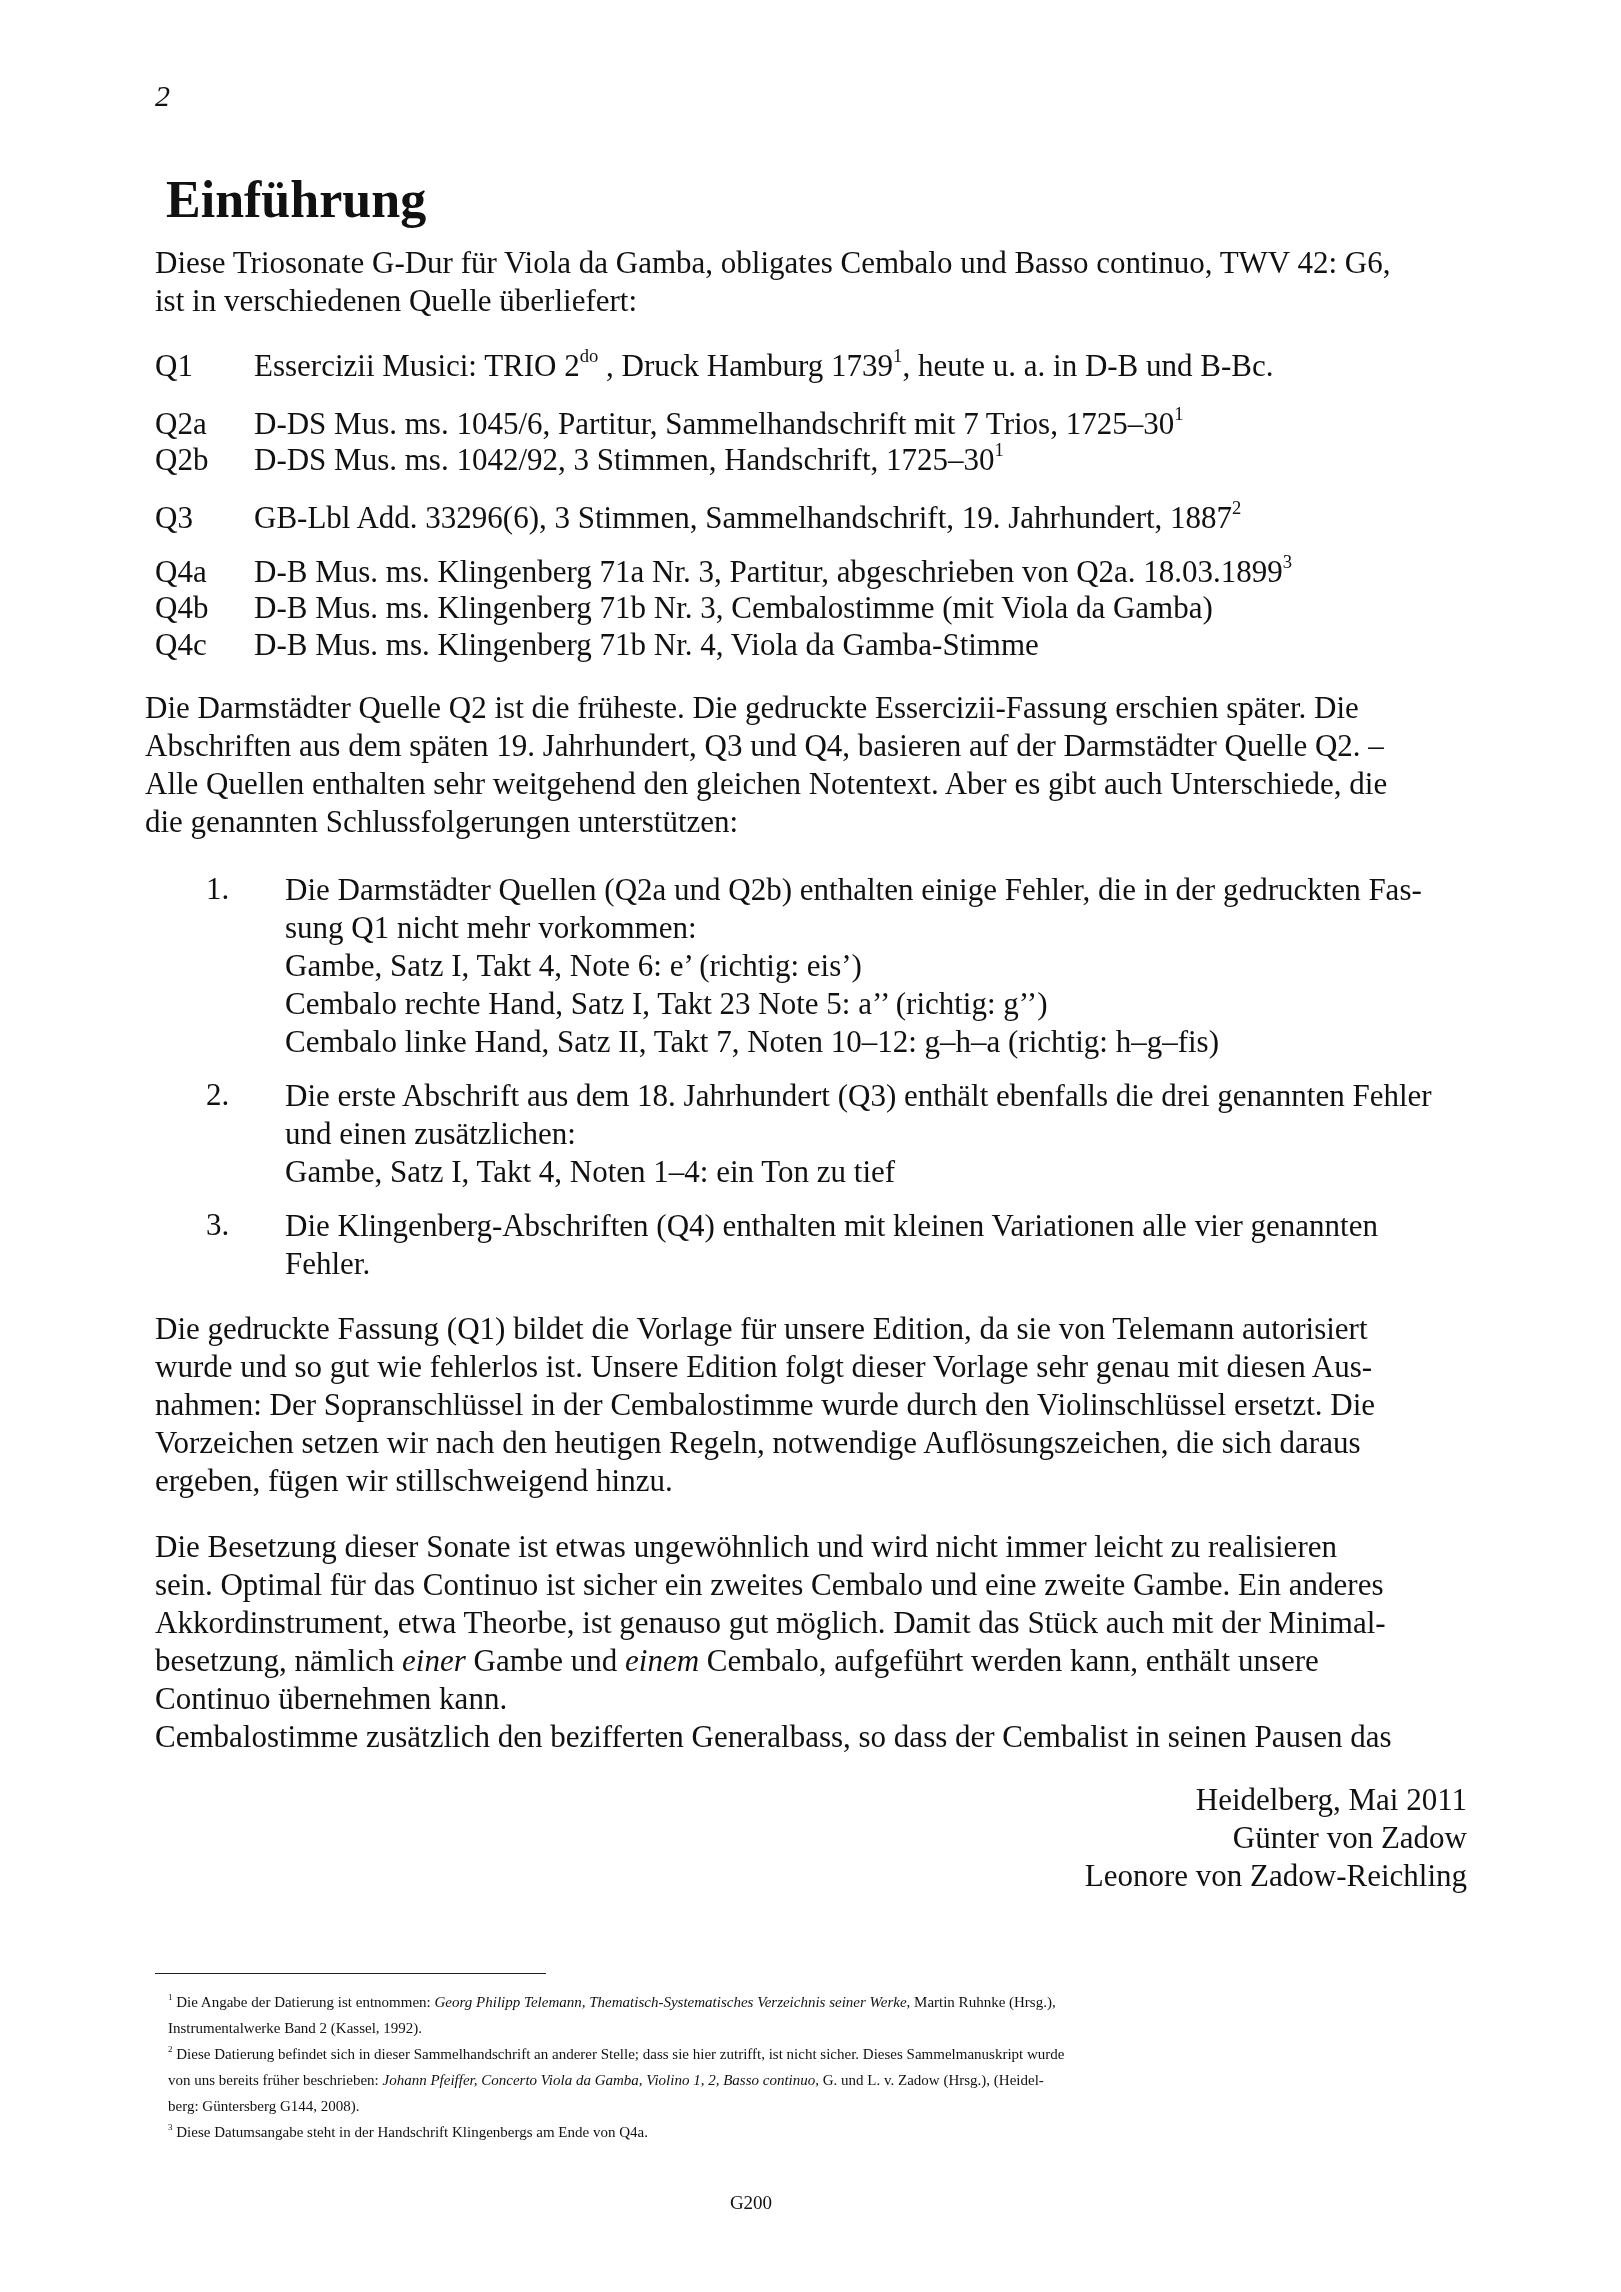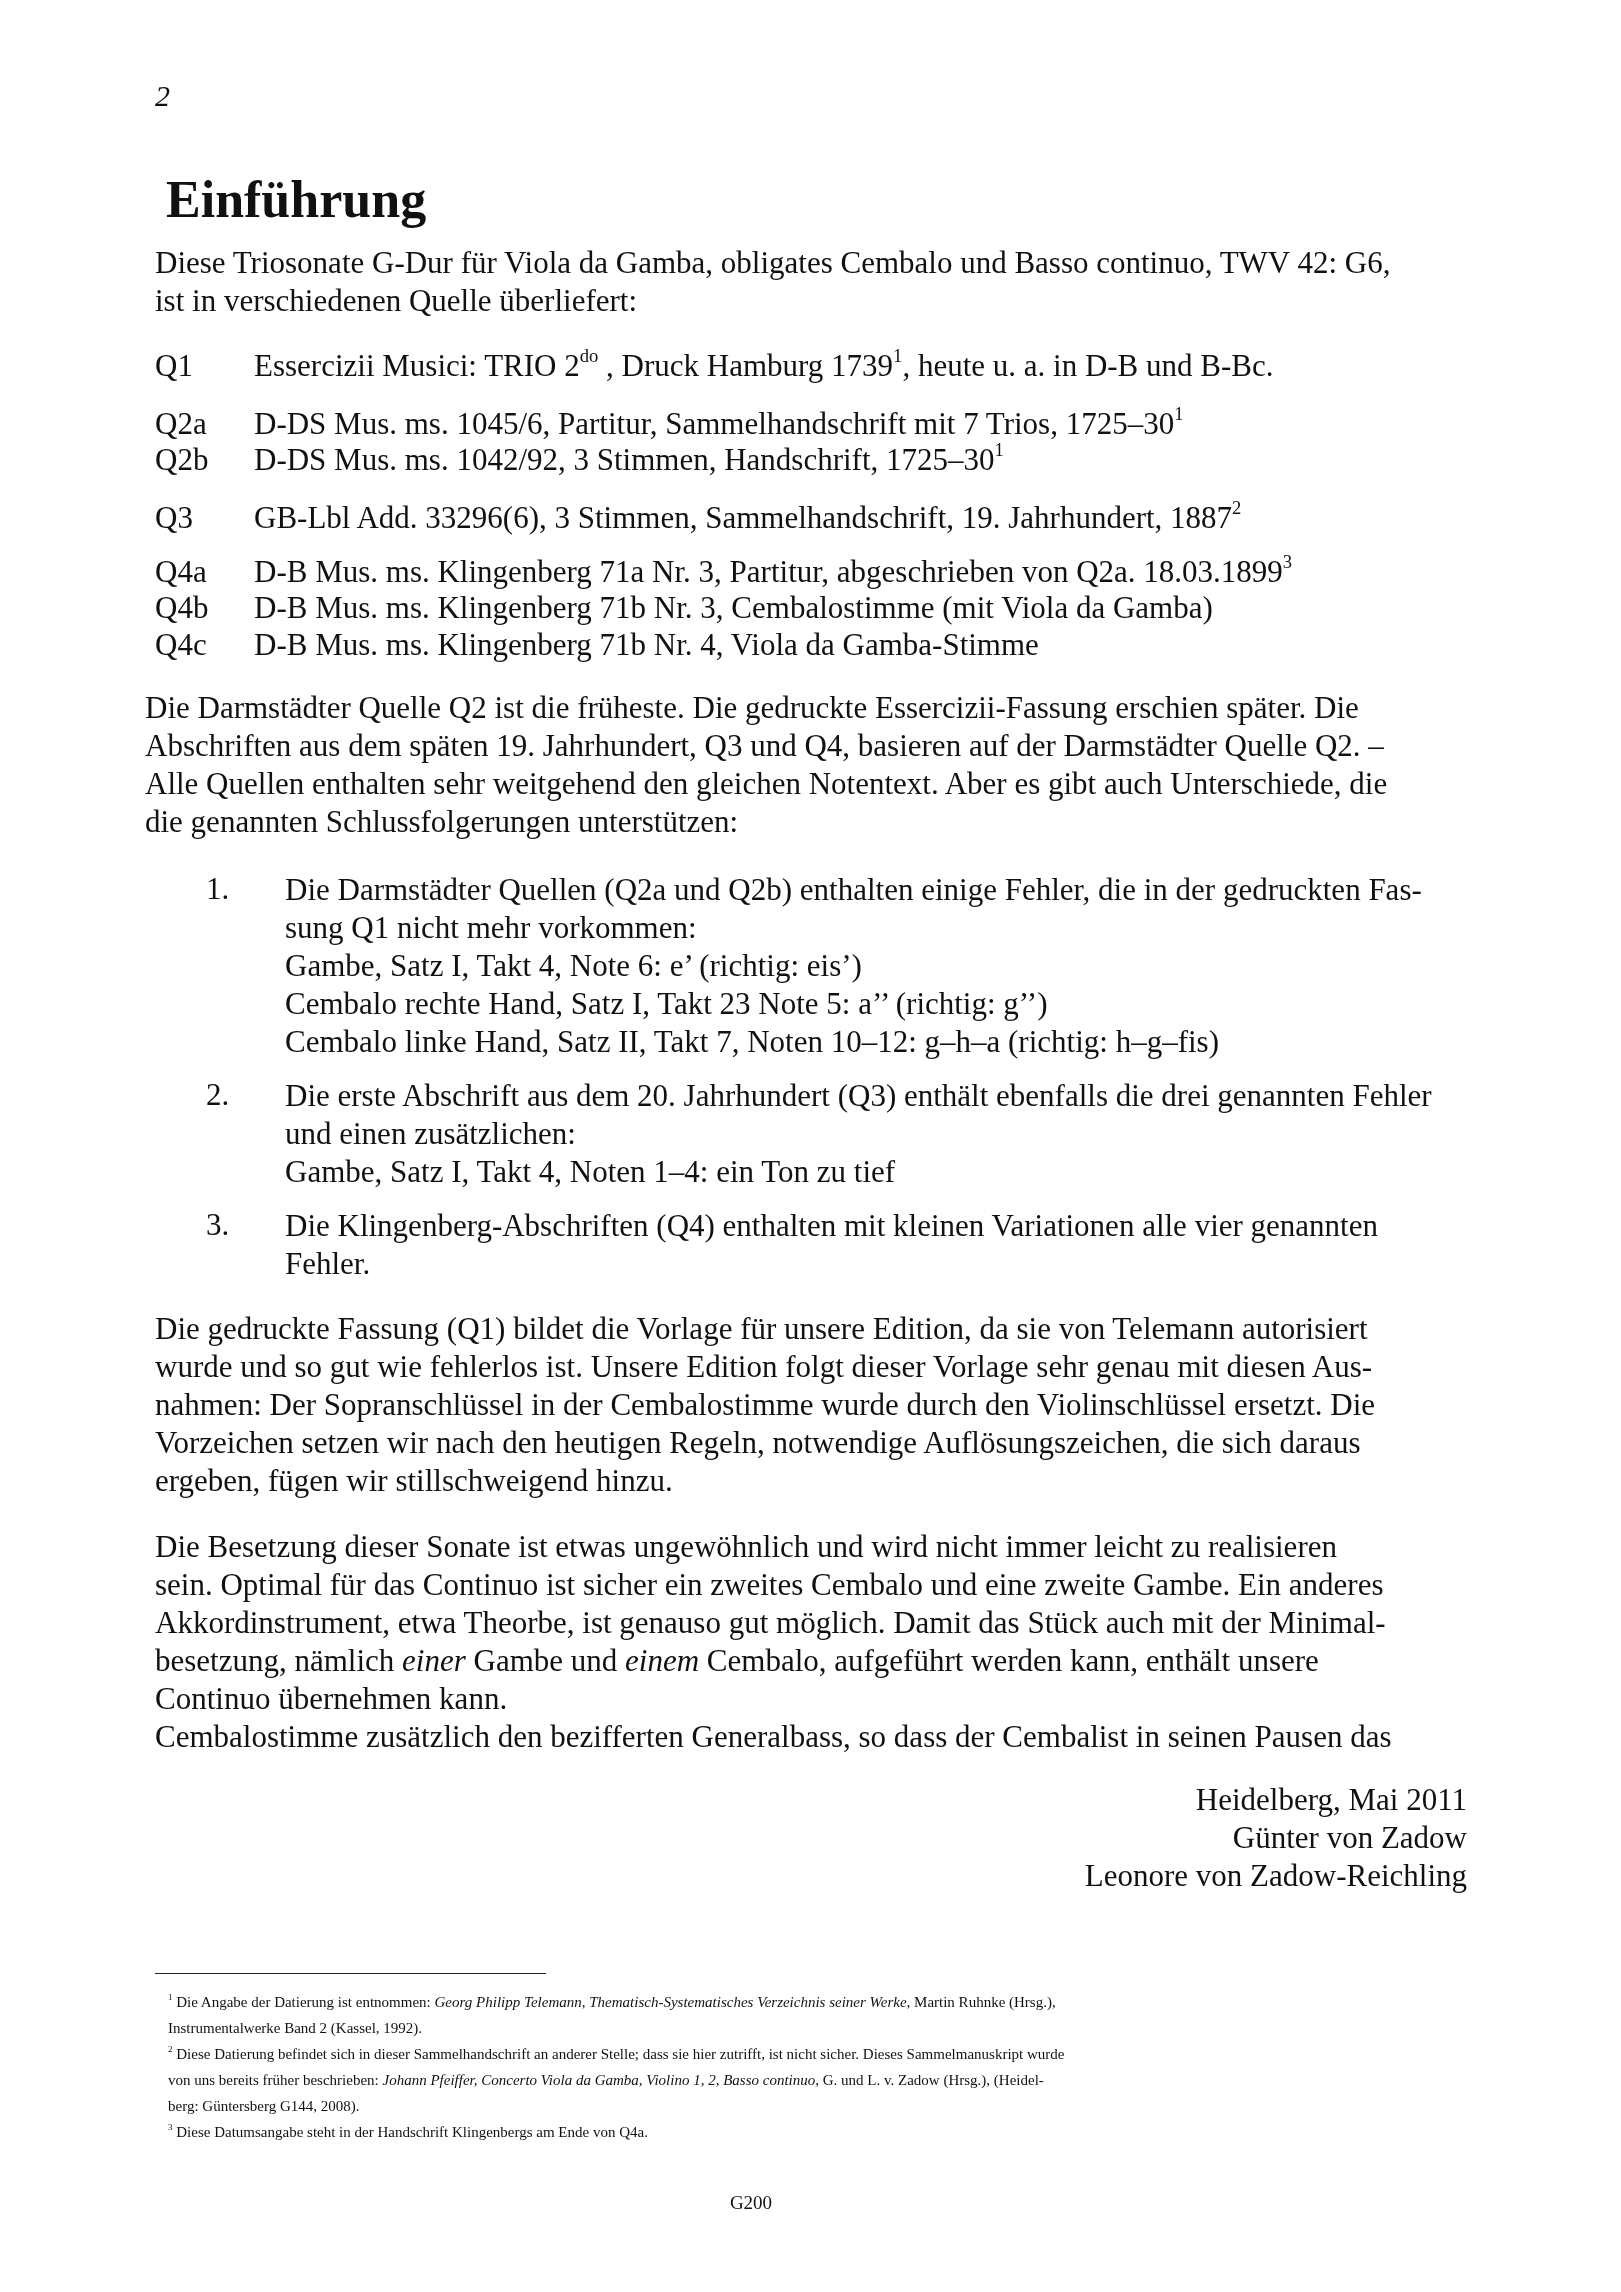--- a/index.html
+++ b/index.html
@@ -79,21 +79,21 @@
       <span class="line">Die Darmstädter Quellen (Q2a und Q2b) enthalten einige Fehler, die in der gedruckten Fas-</span>
       <span class="line">sung Q1 nicht mehr vorkommen:</span>
       <span class="line">Gambe, Satz I, Takt 4, Note 6: e’ (richtig: eis’)</span>
       <span class="line">Cembalo rechte Hand, Satz I, Takt 23 Note 5: a’’ (richtig: g’’)</span>
       <span class="line">Cembalo linke Hand, Satz II, Takt 7, Noten 10–12: g–h–a (richtig: h–g–fis)</span>
     </div>
   </div>
   <div>
     <span class="list-num" style="top:1077px;">2.</span>
     <div class="list-body" style="top:1077px;">
-      <span class="line">Die erste Abschrift aus dem 20. Jahrhundert (Q3) enthält ebenfalls die drei genannten Fehler</span>
+      <span class="line">Die erste Abschrift aus dem 18. Jahrhundert (Q3) enthält ebenfalls die drei genannten Fehler</span>
       <span class="line">und einen zusätzlichen:</span>
       <span class="line">Gambe, Satz I, Takt 4, Noten 1–4: ein Ton zu tief</span>
     </div>
   </div>
   <div>
     <span class="list-num" style="top:1207px;">3.</span>
     <div class="list-body" style="top:1207px;">
       <span class="line">Die Klingenberg-Abschriften (Q4) enthalten mit kleinen Variationen alle vier genannten</span>
       <span class="line">Fehler.</span>
     </div>

